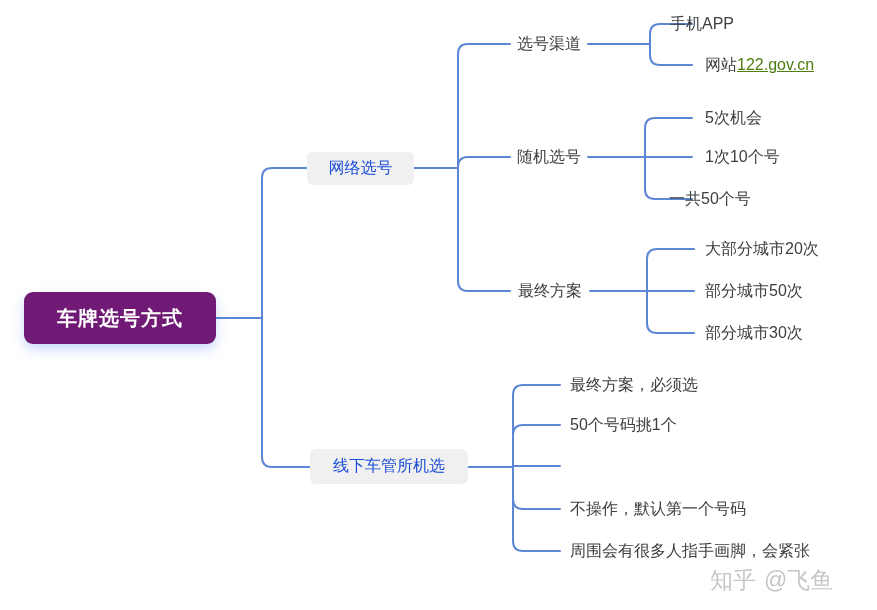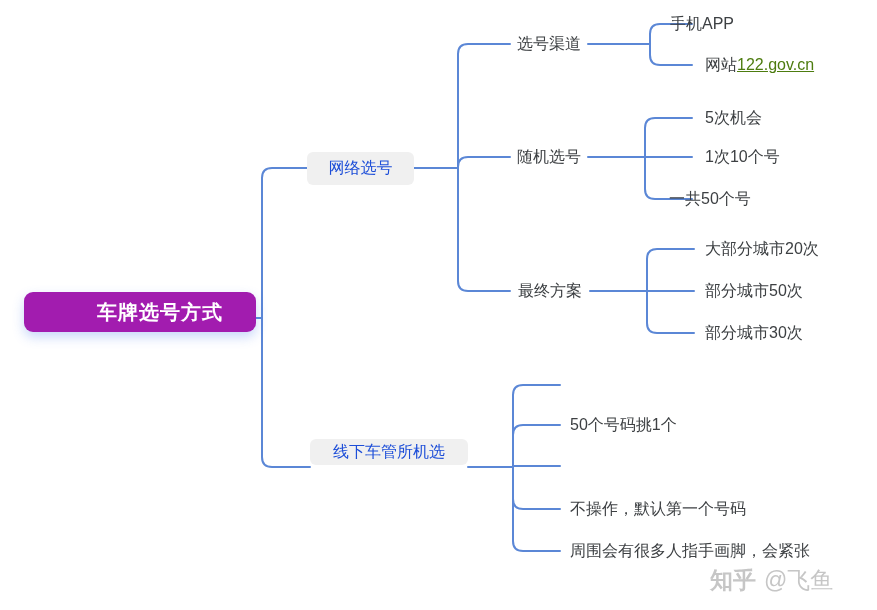--- a/index.html
+++ b/index.html
@@ -2,41 +2,41 @@
 <html><head>
 <meta charset="utf-8">
 <style>
   html,body{margin:0;padding:0;background:#fff;}
   #canvas{
     position:relative;width:877px;height:610px;background:#ffffff;
     font-family:"Liberation Sans","DejaVu Sans",sans-serif;overflow:hidden;
   }
   #edges{position:absolute;left:0;top:0;width:877px;height:610px;}
   .node-root{
-    position:absolute;left:24px;top:292px;width:192px;height:40px;
-    background:#a21caf;border-radius:9px;color:#ffffff;
+    position:absolute;left:24px;top:292px;width:192px;height:52px;
+    background:#701a75;border-radius:9px;color:#ffffff;
     display:flex;align-items:center;justify-content:center;
     font-size:20px;font-weight:bold;letter-spacing:1px;
-    box-shadow:0 5px 12px rgba(59,112,232,0.28);white-space:nowrap;padding-left:40px;
+    box-shadow:0 5px 12px rgba(59,112,232,0.28);white-space:nowrap;
   }
   .node-box{
     position:absolute;background:#f0f0f0;border-radius:6px;color:#1d4ed8;
     display:flex;align-items:center;justify-content:center;
     font-size:16px;white-space:nowrap;
   }
   .box-online{left:307px;top:152px;width:107px;height:33px;}
-  .box-offline{left:310px;top:439px;width:158px;height:26px;}
+  .box-offline{left:310px;top:449px;width:158px;height:35px;}
   .lvl2,.leaf{
     position:absolute;font-size:16px;line-height:22px;color:#3d4043;white-space:nowrap;
   }
   .link{color:#4d7c0f;text-decoration:underline;cursor:pointer;}
   .watermark{
     position:absolute;left:710px;top:565px;font-size:23px;color:#c6c6c6;white-space:nowrap;
   }
-  .watermark .brand{font-weight:bold;margin-right:8px;}
+  .watermark .brand{font-weight:normal;margin-right:8px;}
 </style>
 </head>
 <body>
 
 <div id="canvas">
 
   <svg id="edges" viewBox="0 0 877 610" fill="none" stroke="#5b87d6" stroke-width="2" stroke-linecap="round">
     <path d="M216,318 H262 V178 Q262,168 272,168 H307"></path>
     <path d="M262,318 V457 Q262,467 272,467 H310"></path>
     <path d="M414,168 H458 V54 Q458,44 468,44 H510"></path>
@@ -72,20 +72,21 @@
   </div>
 
   <div class="leaf" style="left:705px;top:107px">5次机会</div>
   <div class="leaf" style="left:705px;top:146px">1次10个号</div>
   <div class="leaf" style="left:669px;top:188px">一共50个号</div>
 
   <div class="leaf" style="left:705px;top:238px">大部分城市20次</div>
   <div class="leaf" style="left:705px;top:280px">部分城市50次</div>
   <div class="leaf" style="left:705px;top:322px">部分城市30次</div>
 
+  <div class="leaf" style="left:570px;top:374px">最终方案，必须选</div>
   <div class="leaf" style="left:570px;top:414px">50个号码挑1个</div>
   <div class="leaf" style="left:570px;top:540px">周围会有很多人指手画脚，会紧张</div>
   <div class="leaf" style="left:570px;top:498px">不操作，默认第一个号码</div>
 
   <div class="watermark">
     <span class="brand">知乎</span><span>@飞鱼</span>
   </div>
 
 </div>
 

